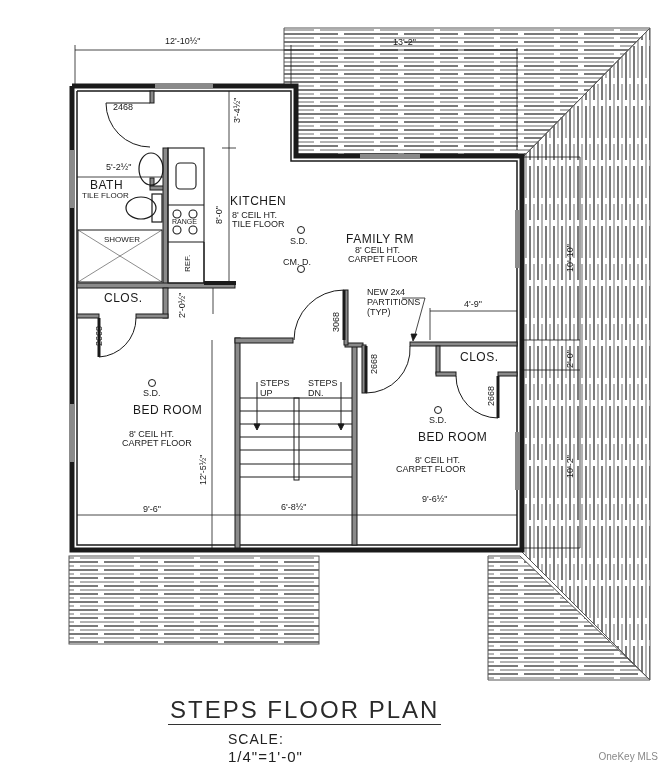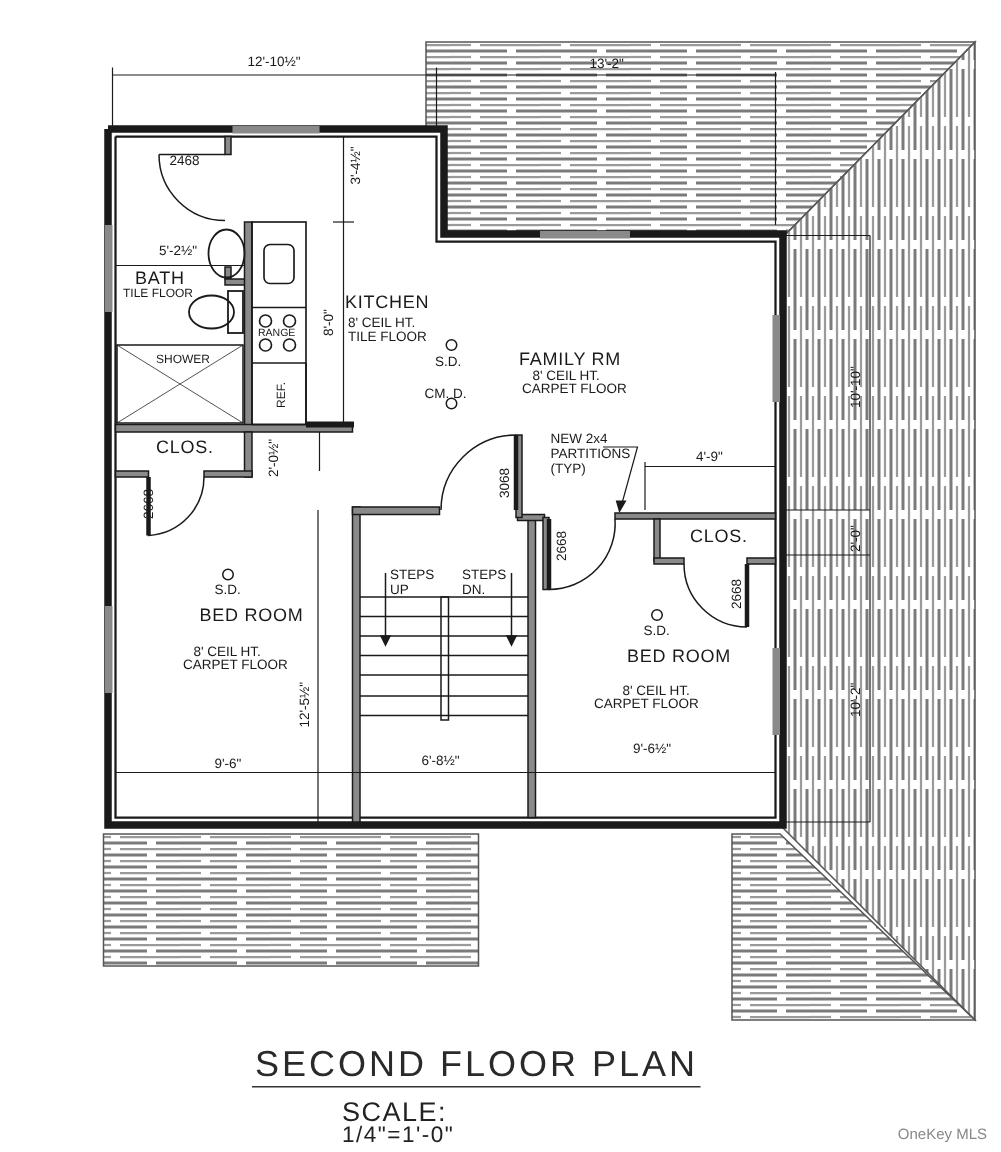--- a/index.html
+++ b/index.html
@@ -3,21 +3,21 @@
 <meta charset="utf-8">
 <style>
   html, body { margin: 0; padding: 0; background: #ffffff; }
   body { width: 667px; height: 768px; position: relative; overflow: hidden; font-family: "Liberation Sans", sans-serif; }
   #plan { position: absolute; left: 0; top: 0; }
   svg text { font-family: "Liberation Sans", sans-serif; fill: #1a1a1a; }
   .lbl-room { font-size: 12px; letter-spacing: 0.5px; }
   .lbl-sm { font-size: 9px; }
   .lbl-dim { font-size: 9px; }
   .title { position: absolute; left: 168px; top: 696px; font-size: 24px; color: #2a2a2a; letter-spacing: 2px; font-weight: 300; border-bottom: 1.5px solid #333; line-height: 28px; padding: 0 2px; }
-  .scale-lbl { position: absolute; left: 228px; top: 731px; font-size: 18px; color: #222; letter-spacing: 1px; }
+  .scale-lbl { position: absolute; left: 228px; top: 731px; font-size: 14px; color: #222; letter-spacing: 1px; }
   .scale-val { position: absolute; left: 228px; top: 748px; font-size: 15px; color: #222; letter-spacing: 1px; }
   .watermark { position: absolute; right: 9px; bottom: 6px; font-size: 10px; color: #888; }
 </style>
 </head>
 <body>
 
 <svg id="plan" width="667" height="768" viewBox="0 0 667 768" xmlns="http://www.w3.org/2000/svg">
   <defs>
     <pattern id="hatchH" width="60" height="8" patternUnits="userSpaceOnUse">
       <line x1="0" y1="2" x2="38" y2="2" stroke="#7a7a7a" stroke-width="2"></line>
@@ -217,16 +217,16 @@
     <text x="418" y="441" class="lbl-room">BED ROOM</text>
     <text x="415" y="463" class="lbl-sm">8' CEIL HT.</text>
     <text x="396" y="472" class="lbl-sm">CARPET FLOOR</text>
     <text x="422" y="502" class="lbl-dim">9'-6½"</text>
     <text x="573" y="272" class="lbl-dim" transform="rotate(-90 573 272)">10'-10"</text>
     <text x="573" y="368" class="lbl-dim" transform="rotate(-90 573 368)">2'-0"</text>
     <text x="573" y="478" class="lbl-dim" transform="rotate(-90 573 478)">10'-2"</text>
   </g>
 </svg>
 
-<div class="title">SECOND FLOOR PLAN</div>
+<div class="title">STEPS FLOOR PLAN</div>
 <div class="scale-lbl">SCALE:</div>
 <div class="scale-val">1/4"=1'-0"</div>
 <div class="watermark">OneKey MLS</div>
 
 </body></html>

